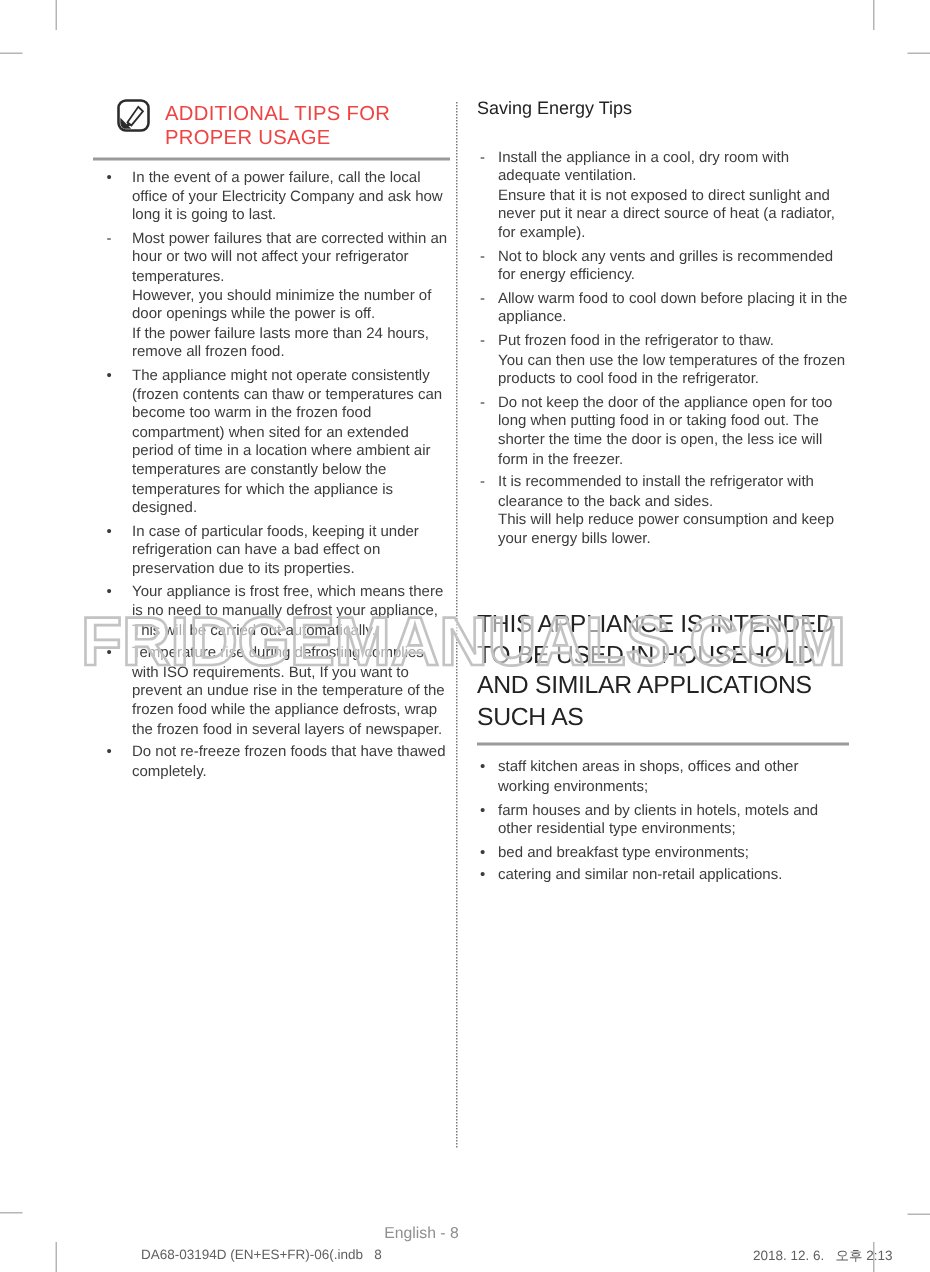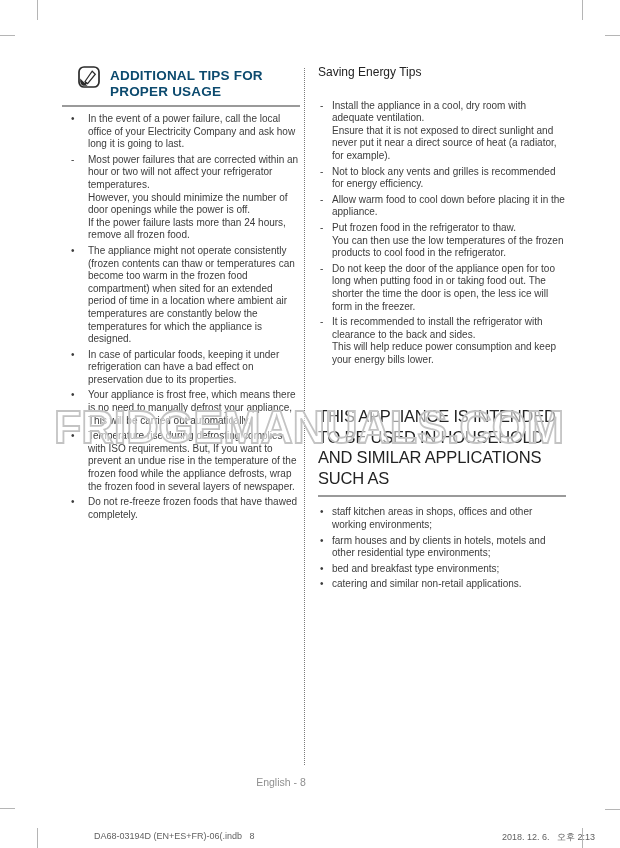--- a/index.html
+++ b/index.html
@@ -18,21 +18,21 @@
   .col-left  { left:62px;  width:238px; }
   .col-right { left:318px; width:248px; }
   .divider {
     position:absolute; left:304px; top:68px; height:697px; width:0;
     border-left:1px dotted #7a7a7a;
   }
 
   
   .lhead { display:flex; align-items:flex-start; gap:10px; padding-left:16px; }
   .lhead .ttl {
-    font-size:13.5px; font-weight:bold; color:#0c4a6e; line-height:16px;
+    font-size:13.5px; font-weight:normal; color:#ef4444; line-height:16px;
     white-space:pre-line; letter-spacing:.2px; padding-top:2px;
   }
   .rule { border:none; border-top:2px solid #9a9a9a; margin:5px 0 6px 0; }
 
   
   .item { display:flex; margin-bottom:3px; }
   .item .mk { flex:0 0 26px; padding-left:9px; }
   .col-right .item .mk { flex:0 0 14px; padding-left:2px; }
   .item .tx { flex:1; white-space:pre-line; }
 
@@ -42,21 +42,21 @@
     font-size:16.5px; font-weight:normal; color:#232323; line-height:20.5px;
     white-space:pre-line; margin-top:40px; letter-spacing:-0.2px;
   }
   .bigrule { border:none; border-top:2px solid #9a9a9a; margin:7px 0 9px 0; }
 
   
   .watermark { position:absolute; left:54px; top:396px; width:512px; height:62px; z-index:5; pointer-events:none; }
 
   
   .footer-center {
-    position:absolute; left:0; top:776px; width:562px; text-align:center;
+    position:absolute; left:0; top:816px; width:562px; text-align:center;
     font-size:10.5px; color:#8f8f8f;
   }
   .printline { position:absolute; top:831px; font-size:9px; color:#5f5f5f; white-space:pre;padding-left:44px; }
   .printline.left  { left:50px; }
   .printline.right { right:25px; }
 </style>
 </head>
 <body>
 
 <div class="page">

